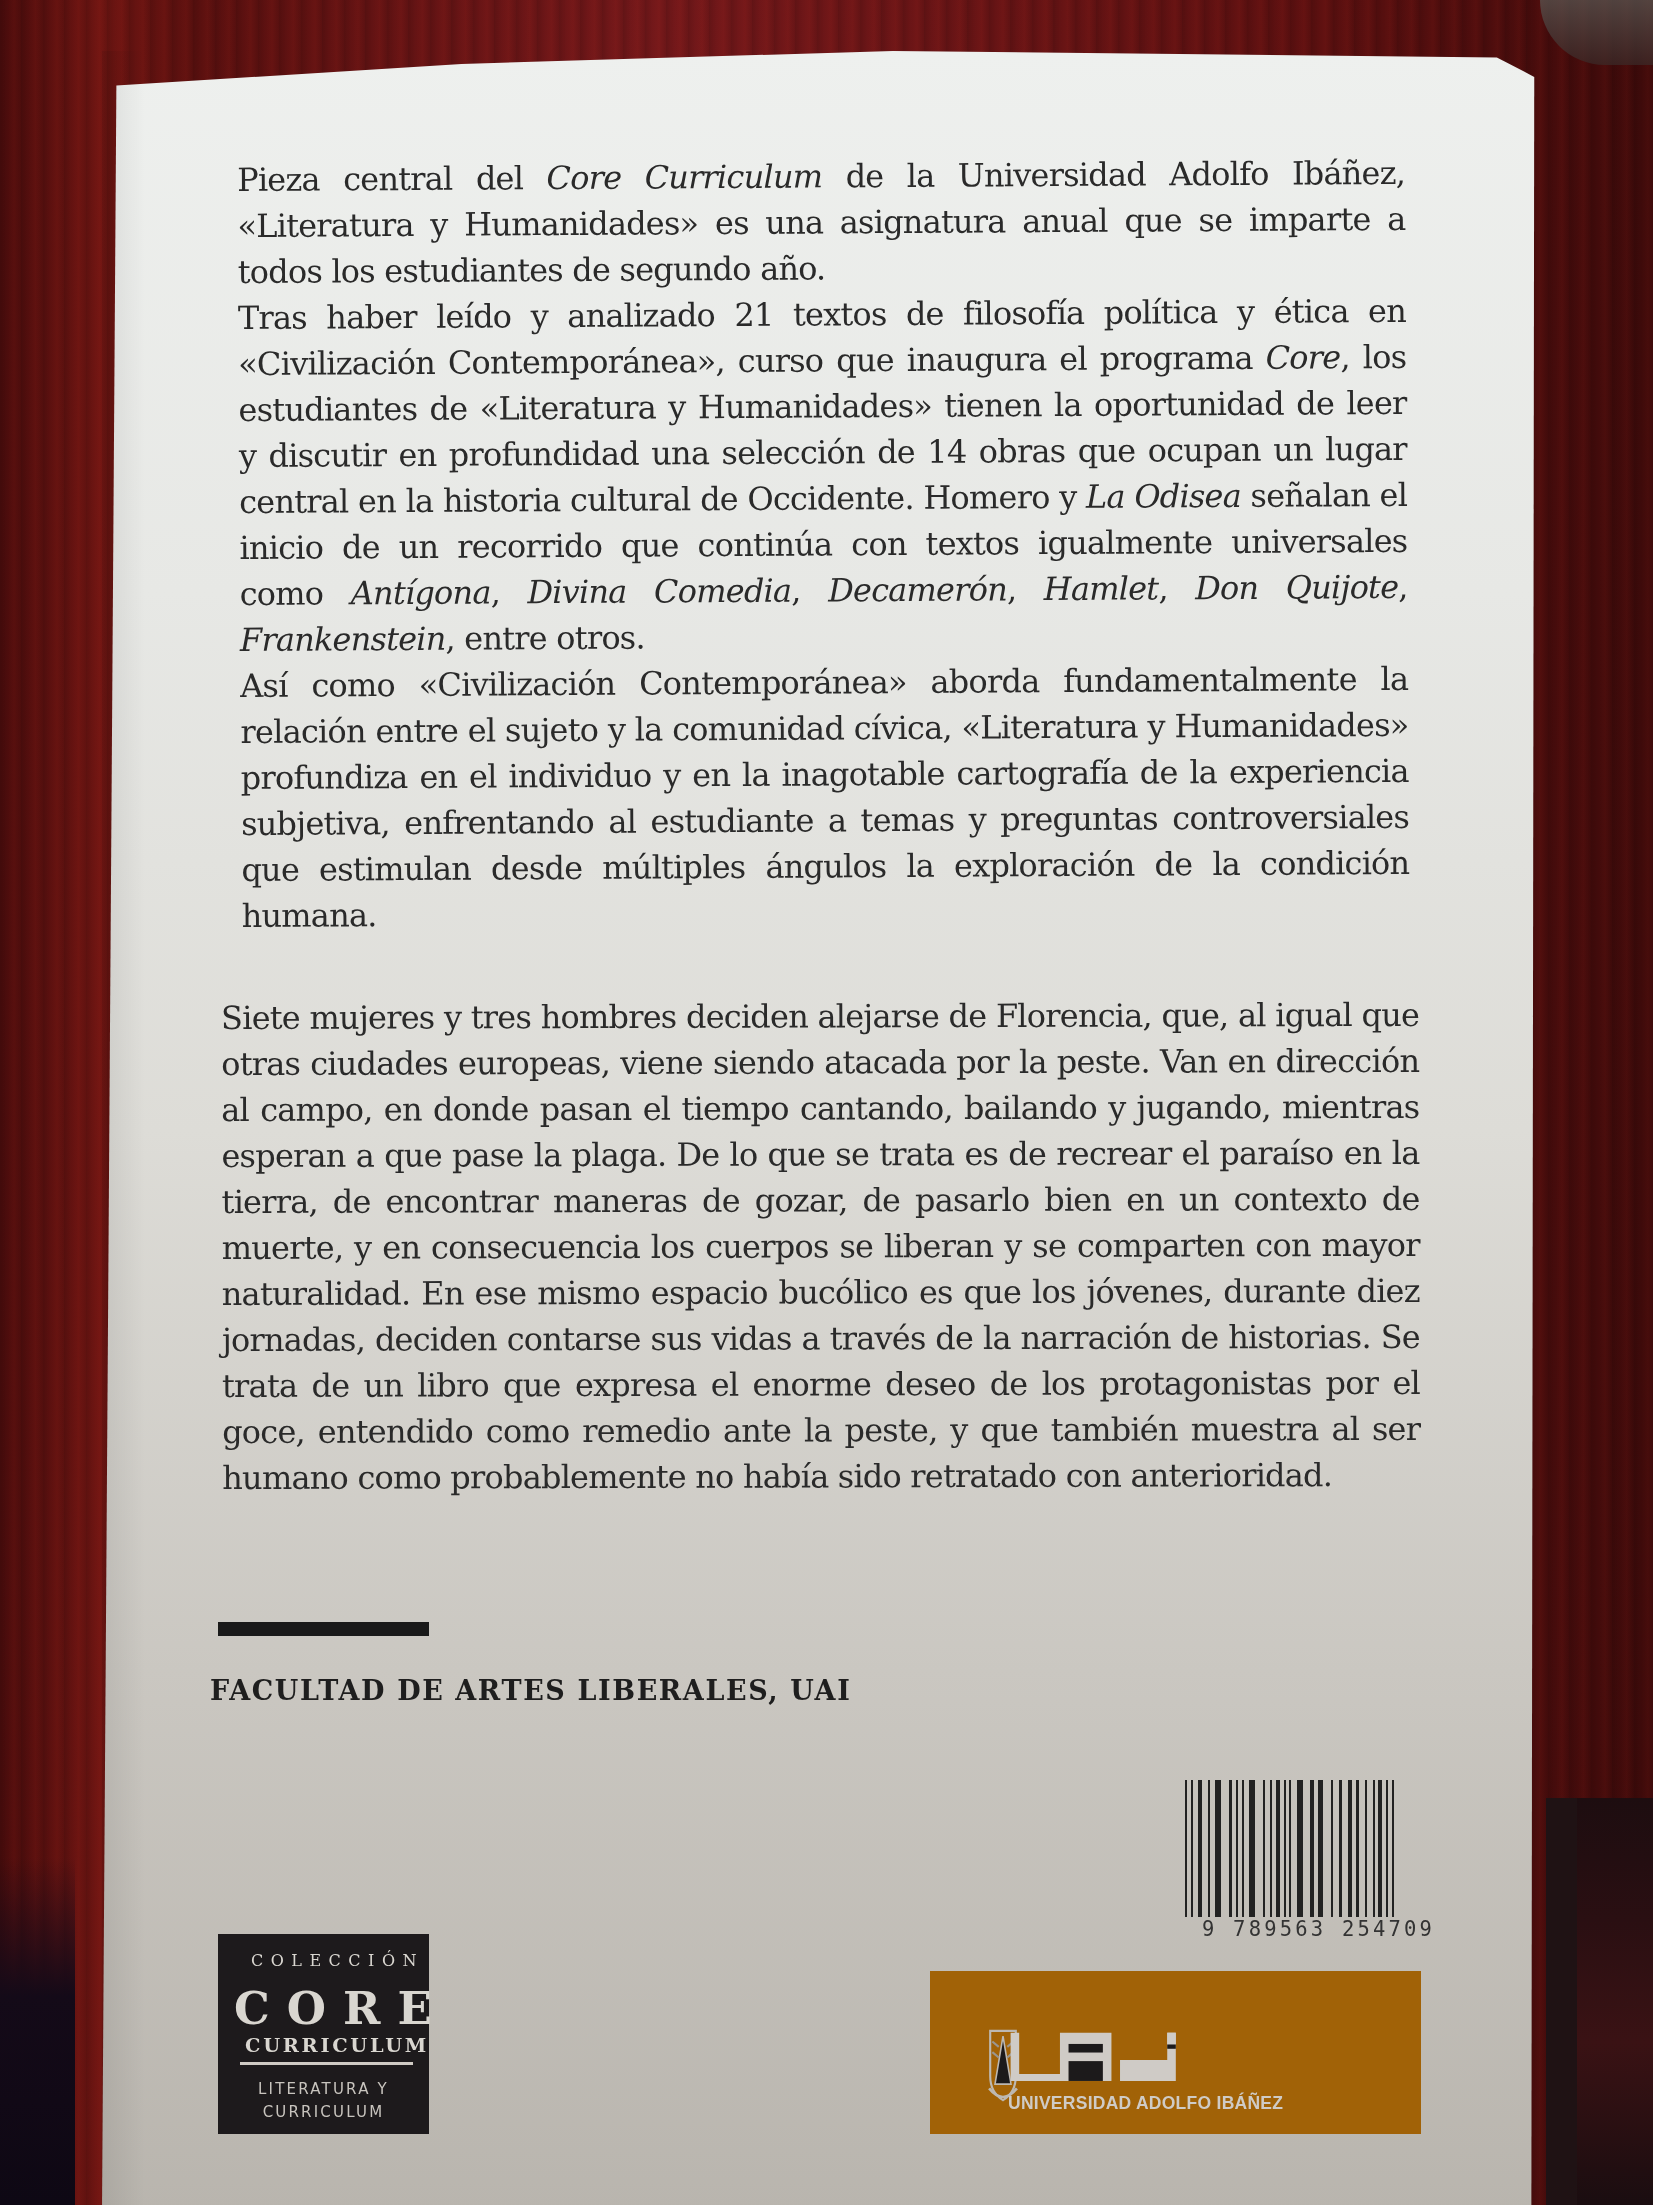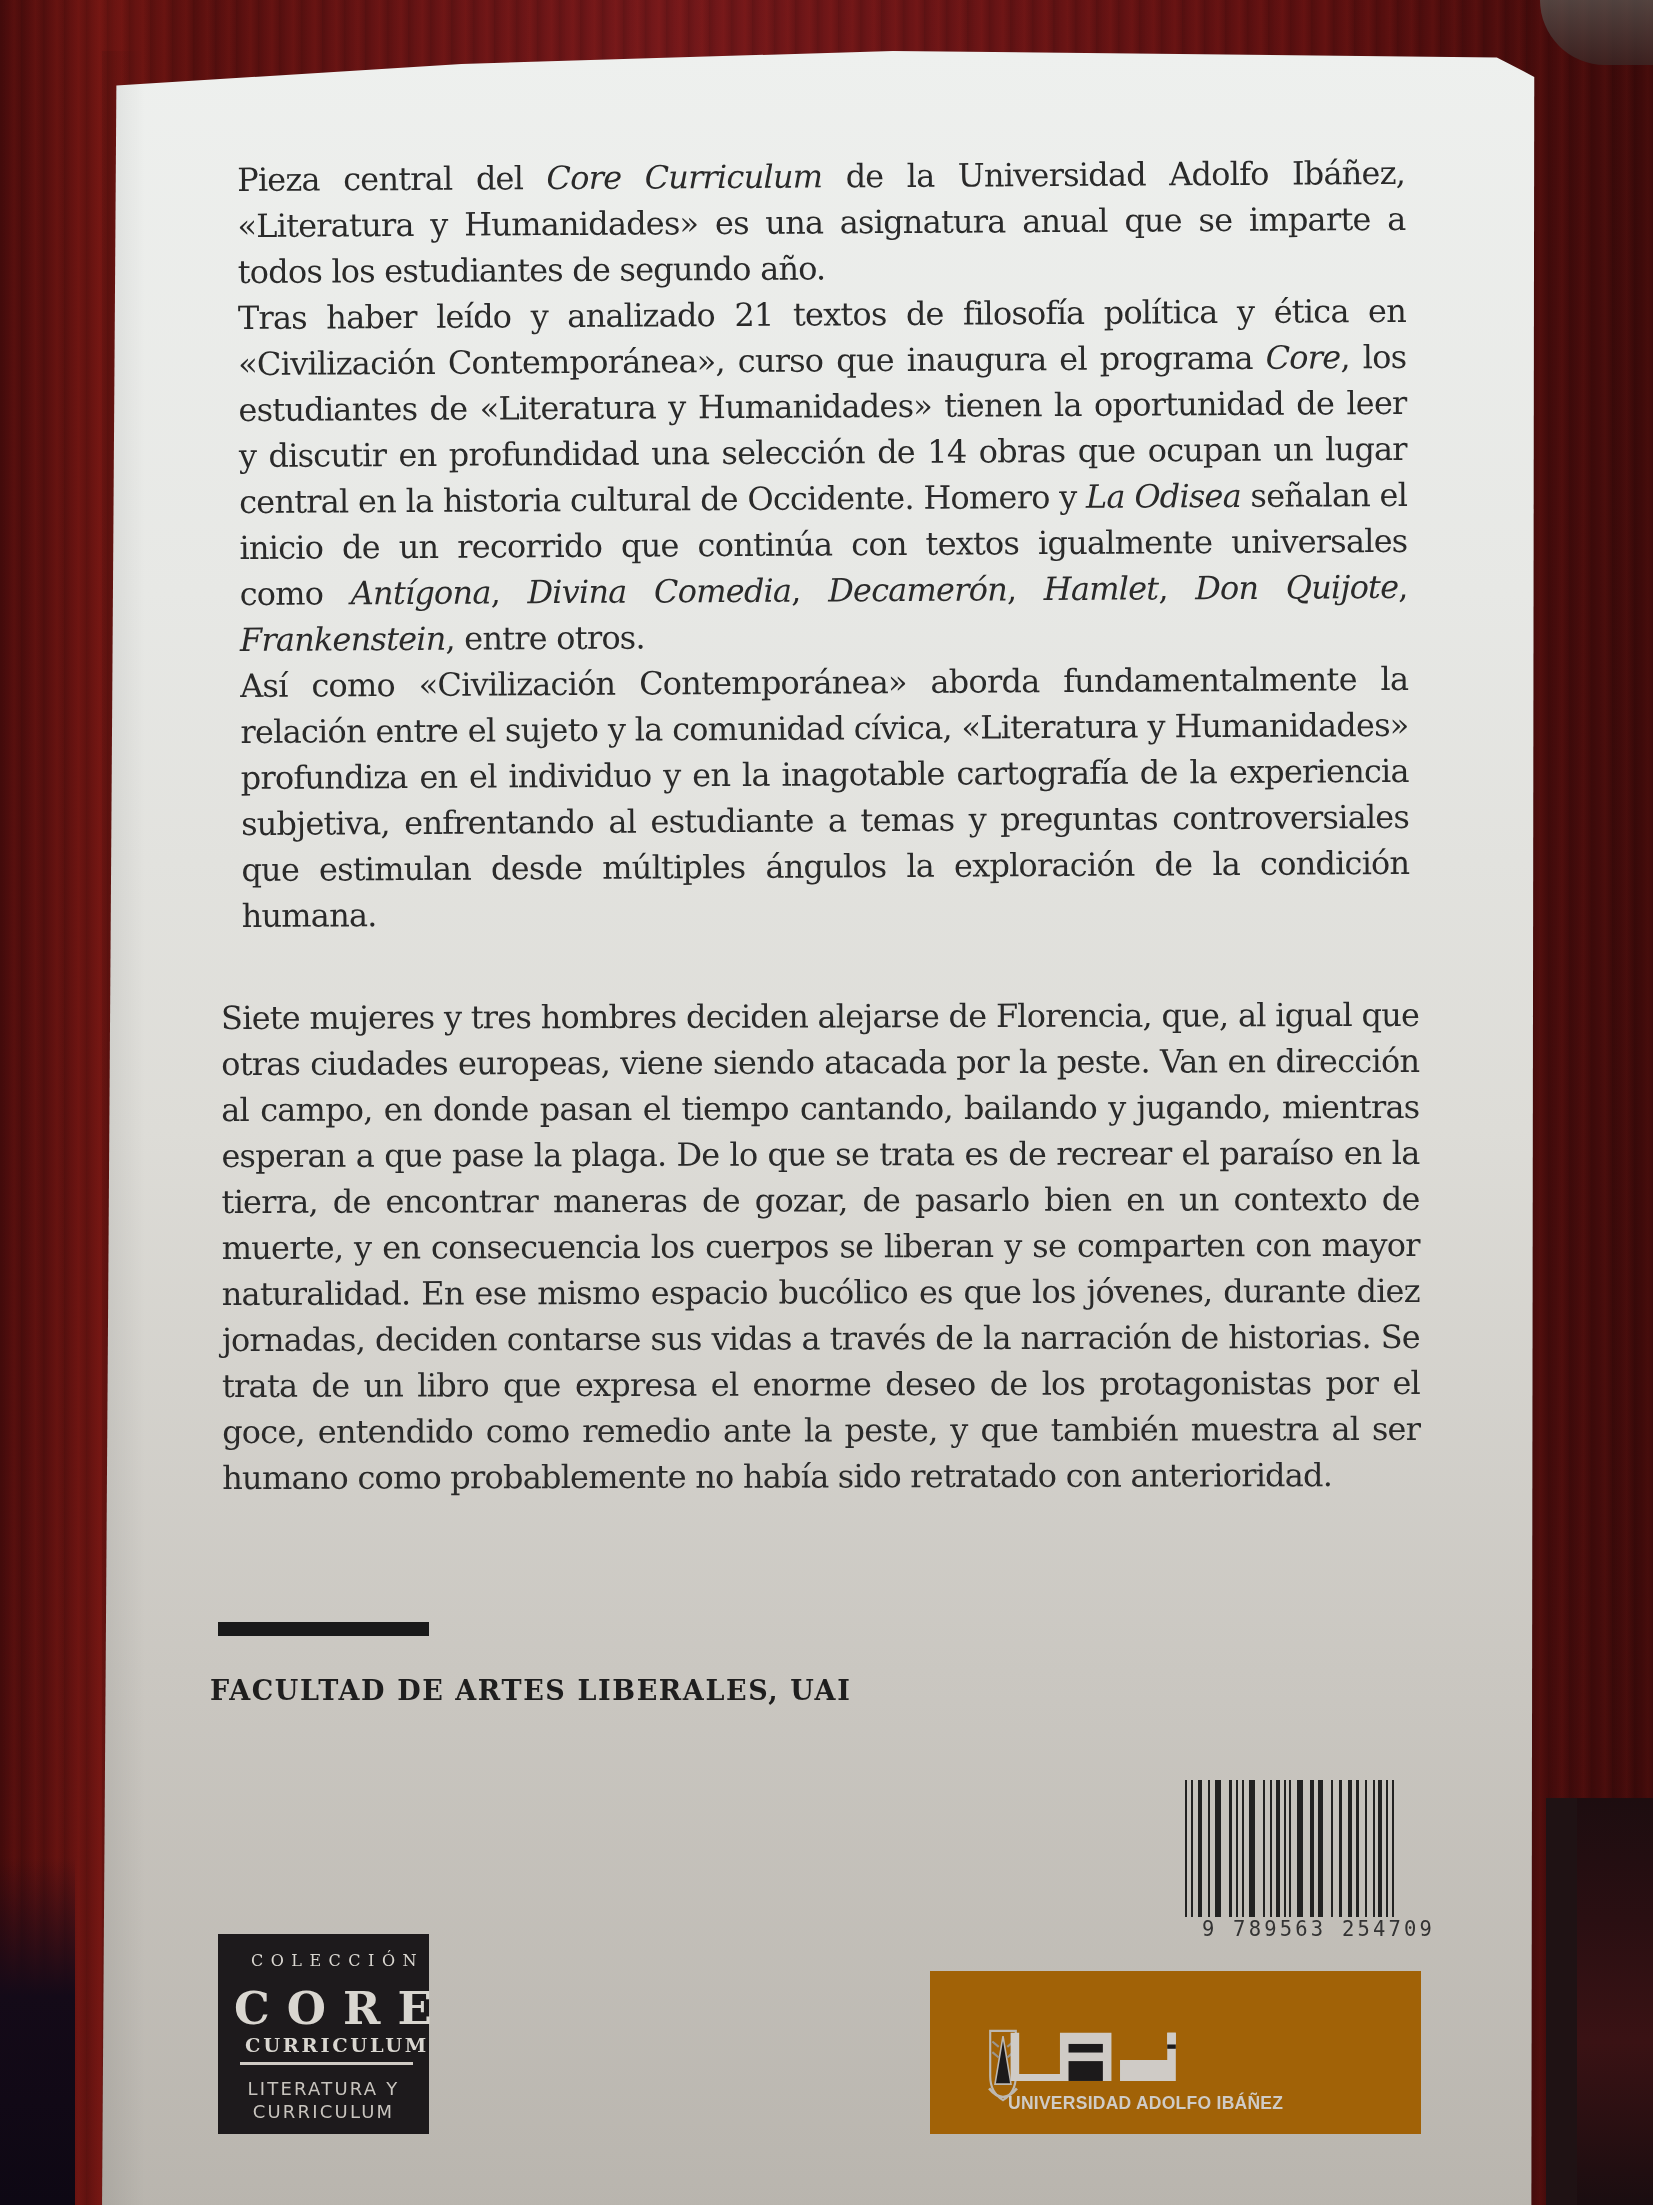--- a/index.html
+++ b/index.html
@@ -86,21 +86,21 @@
     background: #1d1a1c; color: #d9d6d0; text-align: center;
     font-family: "DejaVu Serif", "Liberation Serif", serif;
   }
   .core-logo .coleccion { position: absolute; top: 17px; left: 0; right: 0; font-size: 16px; letter-spacing: 7.5px; padding-left: 28px; }
   .core-logo .core { position: absolute; top: 48px; left: 0; right: 0; font-size: 45px; font-weight: bold; letter-spacing: 17px; padding-left: 16px; }
   .core-logo .curriculum { position: absolute; top: 100px; left: 0; right: 0; font-size: 19.4px; font-weight: bold; letter-spacing: 2.7px; padding-left: 27px; }
   .core-logo .line { position: absolute; top: 128px; left: 21.5px; right: 16px; height: 2.7px; background: #cfcac4; }
   .core-logo .sub {
     position: absolute; top: 144px; left: 0; right: 0;
     font-family: "DejaVu Sans", "Liberation Sans", sans-serif;
-    font-size: 18px; letter-spacing: 2.2px; line-height: 22.6px; color: #c8c4be;
+    font-size: 15px; letter-spacing: 2.2px; line-height: 22.6px; color: #c8c4be;
   }
 
   .uai-logo {
     position: absolute; left: 930px; top: 1971px; width: 491px; height: 163px;
     background: #a16207;
   }
   .uai-crest {
     position: absolute; left: 57px; top: 54px; width: 32px; height: 81px;
   }
   .uai-letters { position: absolute; left: 76px; top: 59px; width: 183px; height: 59px; }

